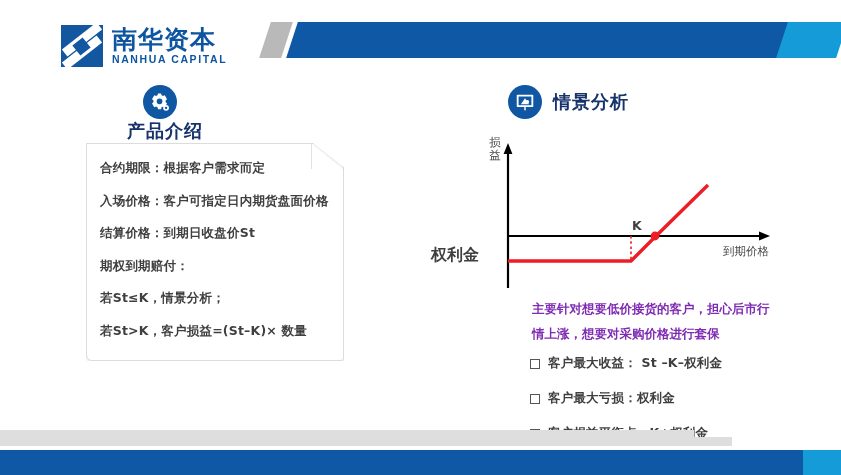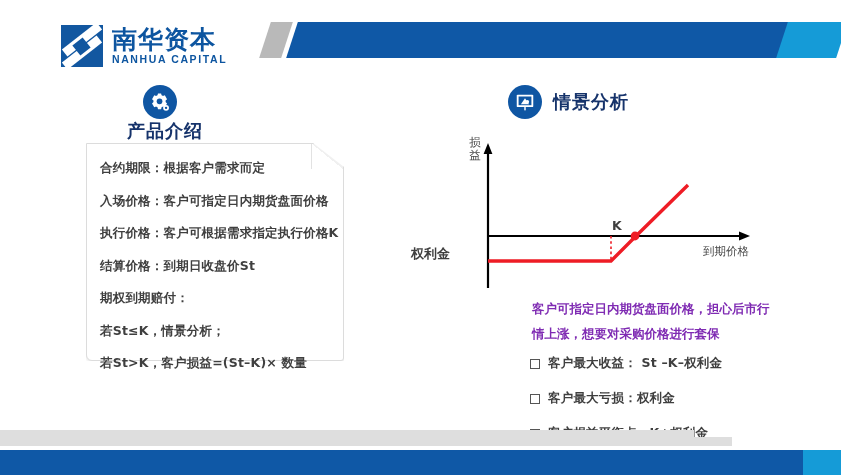--- a/index.html
+++ b/index.html
@@ -112,37 +112,37 @@
     width: 250px;
   }
   .note-line {
     font-size: 12.5px; font-weight: 700; color: #3f3f3f;
     font-family: "DejaVu Sans", sans-serif;
     margin-bottom: 15.5px; white-space: nowrap;
     letter-spacing: 0.2px;
   }
 
   
-  #chart { position: absolute; left: 400px; top: 125px; width: 421px; height: 170px; }
+  #chart { position: absolute; left: 420px; top: 125px; width: 421px; height: 170px; }
   #chart svg { display: block; }
   .axis-cap {
     position: absolute; font-size: 11.5px; color: #4a4a4a;
     font-family: "DejaVu Sans", sans-serif;
   }
   #ylab {
     left: 68px; top: 11px; width: 14px; line-height: 13px;
     text-align: center; font-size: 11.5px; color: #4a4a4a;
   }
   #xlab { left: 303px; top: 119px; font-size: 11.5px; }
   #klab {
     left: 212px; top: 93px; font-size: 12.5px;
     font-weight: 700; color: #3f3f3f;
   }
   #premium-lab {
-    left: 11px; top: 120px; font-size: 13px;
+    left: 11px; top: 120px; font-size: 16px;
     font-weight: 700; color: #3f3f3f;
   }
 
   
   #note-purple {
     position: absolute; left: 532px; top: 296px; width: 305px;
   }
   .purple-line {
     font-size: 12.5px; font-weight: 700; color: #7f2bb3;
     font-family: "DejaVu Sans", sans-serif;
@@ -222,21 +222,20 @@
   <div class="sect-label">情景分析</div>
 </div>
 
 <div id="note-box">
   <div class="fold"></div>
 </div>
 
 <div id="note-list">
   <div class="note-line">合约期限：根据客户需求而定</div>
   <div class="note-line">入场价格：客户可指定日内期货盘面价格</div>
-  <div class="note-line">执行价格：客户可根据需求指定执行价格K</div>
   <div class="note-line">结算价格：到期日收盘价St</div>
   <div class="note-line">期权到期赔付：</div>
   <div class="note-line">若St≤K，情景分析；</div>
   <div class="note-line">若St&gt;K，客户损益=(St–K)× 数量</div>
 </div>
 
 <div id="chart">
   <svg width="421" height="170" viewBox="0 0 421 170">
 
     <line x1="88" y1="163" x2="88" y2="26" stroke="#000" stroke-width="2.2"></line>
@@ -252,21 +251,21 @@
     <circle cx="235" cy="111" r="4.4" fill="#ee1c25"></circle>
   </svg>
 
   <div class="axis-cap" id="ylab">损益</div>
   <div class="axis-cap" id="xlab">到期价格</div>
   <div class="axis-cap" id="klab">K</div>
   <div class="axis-cap" id="premium-lab">权利金</div>
 </div>
 
 <div id="note-purple">
-  <div class="purple-line">客户可指定日内期货盘面价格，担心后市行</div>
+  <div class="purple-line">主要针对想要低价接货的客户，担心后市行</div>
   <div class="purple-line">情上涨，想要对采购价格进行套保</div>
 </div>
 
 <div id="bullets">
   <div class="bullet-row">
     <div class="bullet-box"></div>
     <div class="bullet-text">客户最大收益： St –K–权利金</div>
   </div>
   <div class="bullet-row">
     <div class="bullet-box"></div>

